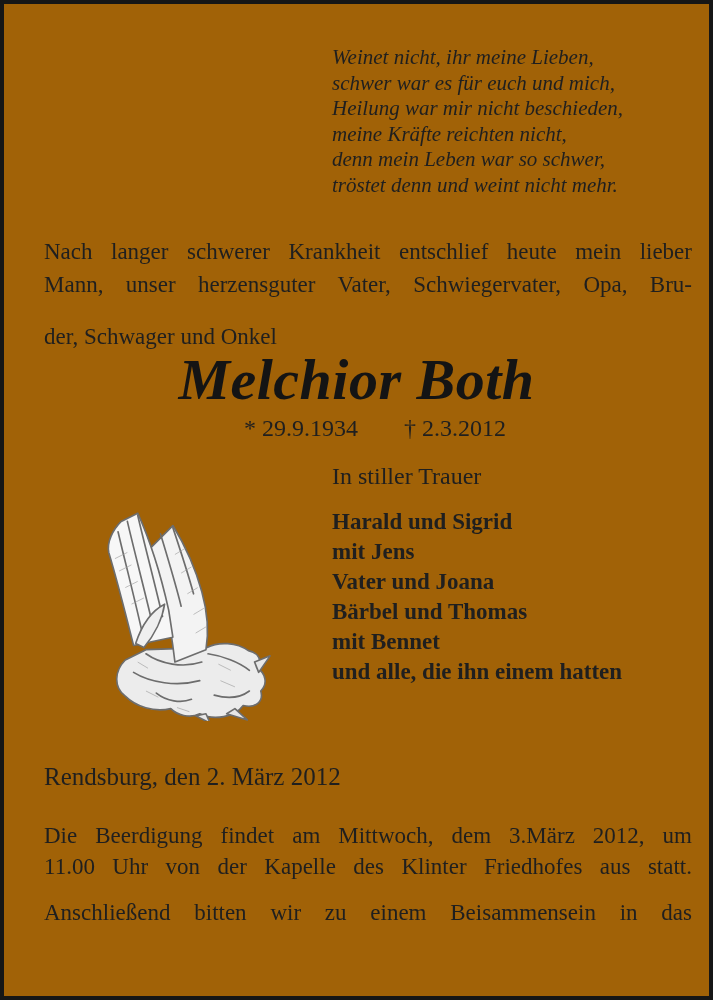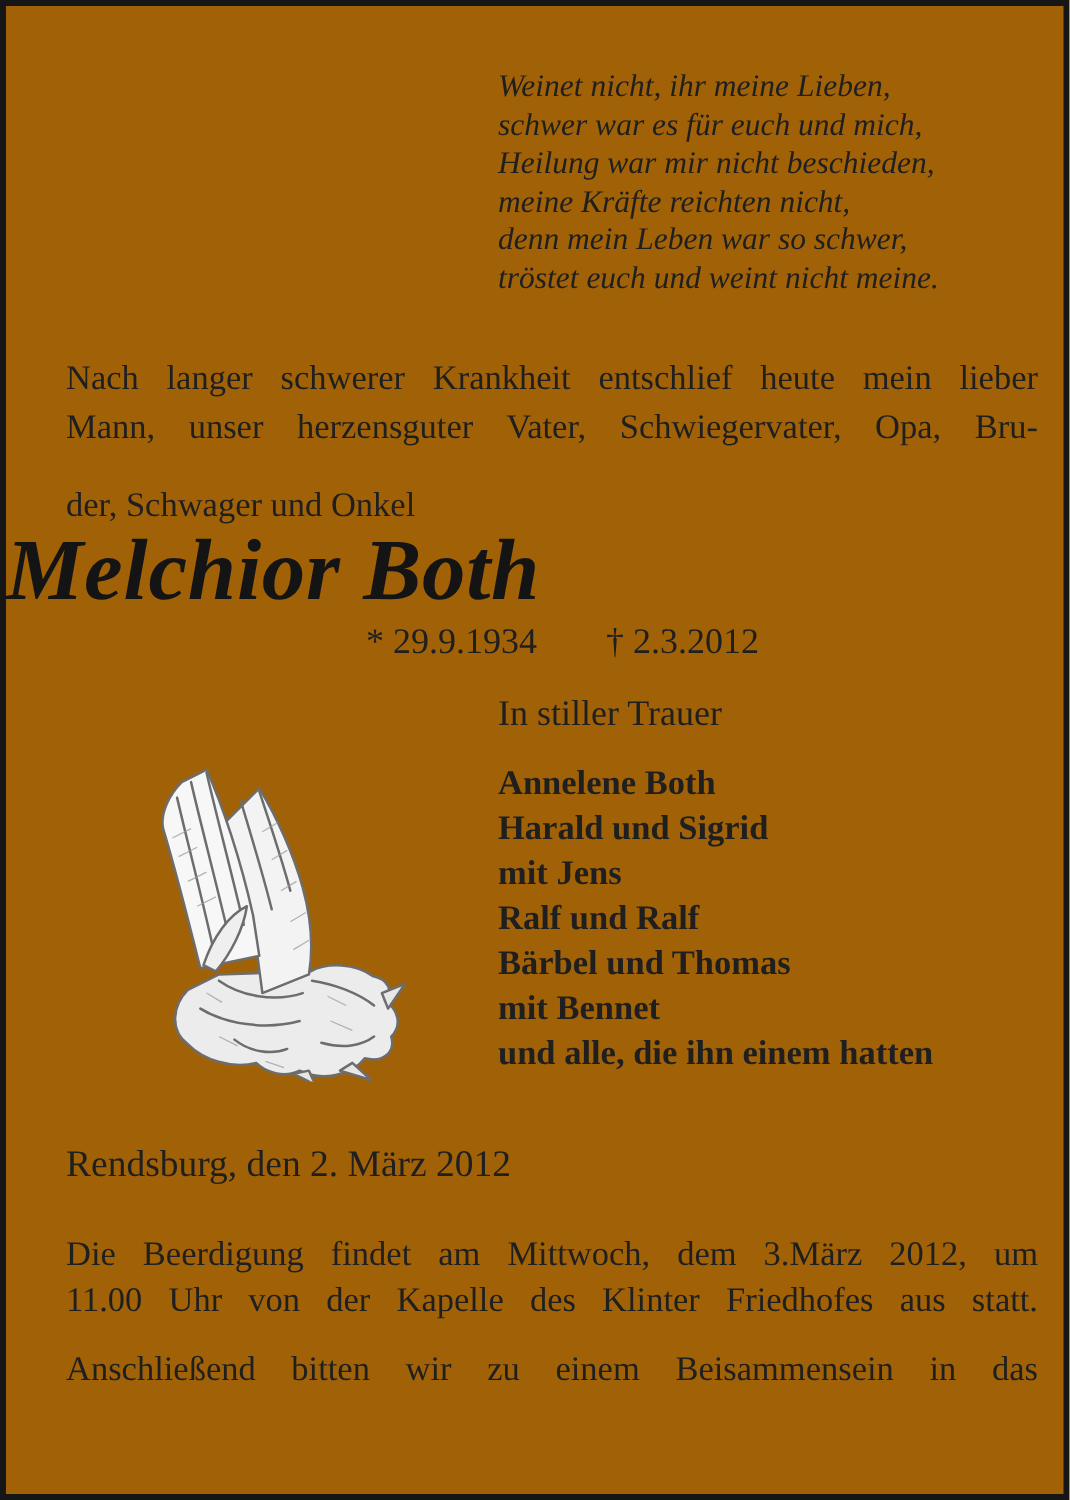--- a/index.html
+++ b/index.html
@@ -16,21 +16,21 @@
   .abs{position:absolute;}
   
   .poem{left:328px;top:41px;font-style:italic;font-size:21px;line-height:25.5px;}
   .poem div{white-space:nowrap;}
   
   .announce{left:40px;top:231px;width:648px;font-size:23px;line-height:33px;}
   .jline{text-align:justify;text-align-last:justify;}
   .nline{text-align:left;margin-top:19px;}
   .line{white-space:normal;}
   
-  .name{left:0;top:342px;width:705px;text-align:left;
+  .name{left:0;top:342px;width:705px;text-align:center;
         font-size:58px;font-weight:bold;font-style:italic;letter-spacing:0.5px;color:#141414;}
   .dates{left:0;top:411px;width:705px;text-align:center;font-size:24px;}
   .dates span{display:inline-block;margin-left:37px;}
   .dates .death{margin-left:40px;}
   
   .trauer{left:328px;top:459px;font-size:24px;}
   .mournlist{left:328px;top:503px;font-size:23px;font-weight:bold;line-height:30px;}
   .mournlist div{white-space:nowrap;}
   
   .hands{left:78px;top:505px;width:190px;height:212px;}
@@ -43,43 +43,42 @@
 <body>
 
 <div class="page">
 
   <div class="abs poem">
     <div>Weinet nicht, ihr meine Lieben,</div>
     <div>schwer war es für euch und mich,</div>
     <div>Heilung war mir nicht beschieden,</div>
     <div>meine Kräfte reichten nicht,</div>
     <div>denn mein Leben war so schwer,</div>
-    <div>tröstet euch und weint nicht meine.</div>
+    <div>tröstet denn und weint nicht mehr.</div>
   </div>
 
   <div class="abs announce">
     <div class="line jline">Nach langer schwerer Krankheit entschlief heute mein lieber</div>
     <div class="line jline">Mann, unser herzensguter Vater, Schwiegervater, Opa, Bru-</div>
     <div class="line nline">der, Schwager und Onkel</div>
   </div>
 
   <div class="abs name">Melchior Both</div>
 
   <div class="abs dates">
     <span class="birth">* 29.9.1934</span>
     <span class="death">† 2.3.2012</span>
   </div>
 
   <div class="abs trauer">In stiller Trauer</div>
 
   <div class="abs mournlist">
-    <div>Annelene Both</div>
     <div>Harald und Sigrid</div>
     <div>mit Jens</div>
-    <div>Ralf und Ralf</div>
+    <div>Vater und Joana</div>
     <div>Bärbel und Thomas</div>
     <div>mit Bennet</div>
     <div>und alle, die ihn einem hatten</div>
   </div>
 
   <svg class="abs hands" viewBox="0 0 180 205" xmlns="http://www.w3.org/2000/svg" aria-hidden="true">
     <g stroke="#6d6d6d" stroke-width="1.6" fill="none" stroke-linecap="round" stroke-linejoin="round">
 
       <path fill="#ececec" d="M40,146 C30,156 28,172 40,181 C50,191 68,197 84,193 C90,199 102,203 112,198 C126,205 146,201 154,190 C166,193 174,186 171,176 C178,169 176,159 167,153 C173,147 169,139 159,137 C148,129 130,128 119,134 L60,136 Z"></path>
 

